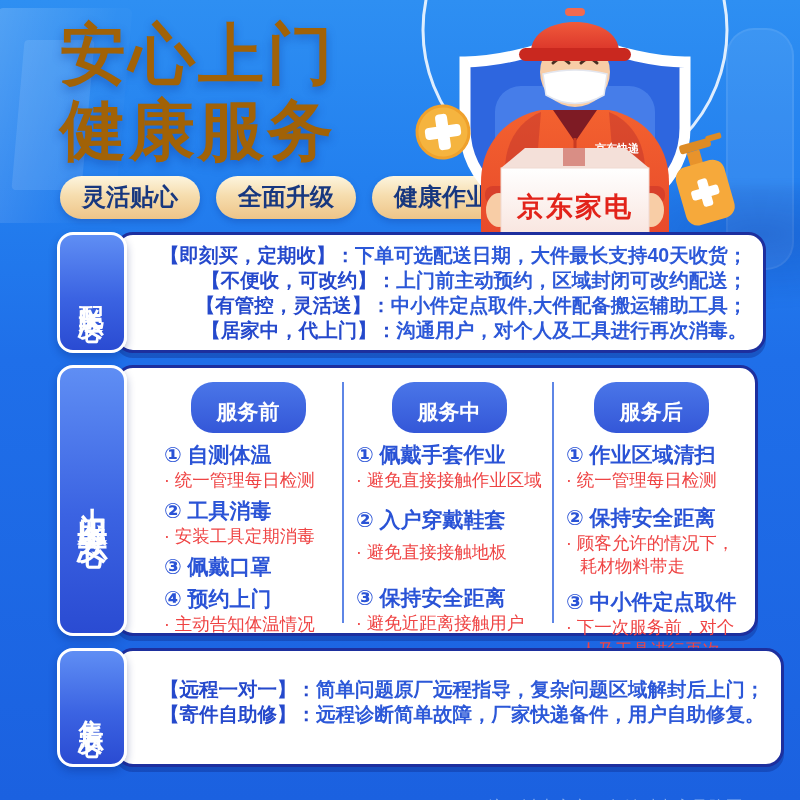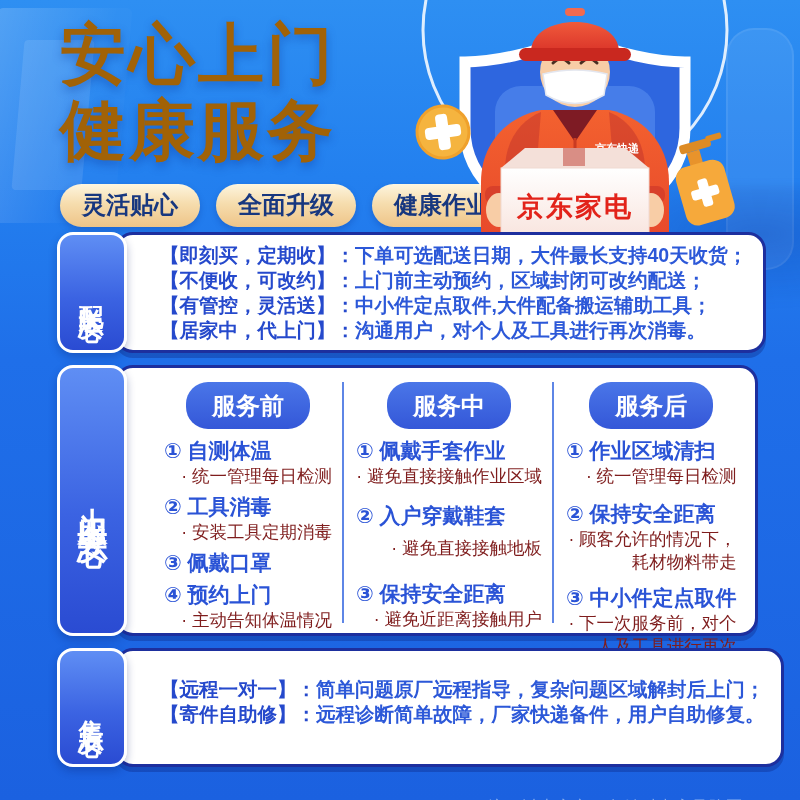--- a/index.html
+++ b/index.html
@@ -17,31 +17,31 @@
     background:rgba(255,255,255,.10);transform:skewX(-5deg);border-radius:4px;}
   .deco-ac{left:726px;top:28px;width:64px;height:238px;border-radius:28px;
     background:rgba(255,255,255,.08);border:2px solid rgba(255,255,255,.07);}
   .deco-swirl{left:580px;top:186px;width:300px;height:120px;
     background:radial-gradient(ellipse at 60% 40%,rgba(9,47,150,.28),rgba(9,47,150,0) 70%);
     filter:blur(4px);}
   
   .hero-title{position:absolute;left:60px;top:16px;line-height:76px;
     font-size:66px;font-weight:900;letter-spacing:3px;color:#a16207;
     text-shadow:0 4px 10px rgba(10,50,150,.40);}
-  .badge-row{position:absolute;left:60px;top:184px;display:flex;gap:16px;text-align:center;}
+  .badge-row{position:absolute;left:60px;top:176px;display:flex;gap:16px;text-align:center;}
   .badge{background:linear-gradient(180deg,#FDF5DF 0%,#F6DDAE 45%,#EEC488 100%);
     color:#17377F;font-weight:800;font-size:24px;line-height:1;
     padding:9px 22px 10px;border-radius:24px;white-space:nowrap;
     box-shadow:0 3px 6px rgba(10,40,130,.25);}
   
   .hero-art{position:absolute;left:413px;top:0;width:387px;height:233px;overflow:hidden;}
   
   .sections{position:absolute;left:57px;top:232px;width:698px;}
   .section{display:flex;align-items:stretch;}
-  .sec1{height:121px;margin-bottom:12px;}
+  .sec1{height:121px;margin-bottom:12px;text-align:right;}
   .sec2{height:271px;margin-bottom:12px;}
   .sec3{height:119px;}
   .tab{width:64px;flex:0 0 64px;border-radius:16px;border:3px solid #FFFFFF;
     background:linear-gradient(180deg,#5F8EF4 0%,#3B63E2 55%,#2A4BD2 100%);
     display:flex;align-items:center;justify-content:center;
     margin-right:-12px;z-index:2;box-shadow:0 4px 8px rgba(10,30,110,.30);}
   .tab-text{writing-mode:vertical-rl;text-orientation:upright;
     color:#FFFFFF;font-weight:800;letter-spacing:4px;}
   .sec1 .tab-text,.sec3 .tab-text{font-size:25px;}
   .sec2 .tab-text{font-size:30px;letter-spacing:6px;}
@@ -55,24 +55,24 @@
   .term-desc{font-weight:600;}
   
   .cols{display:flex;height:100%;box-sizing:border-box;padding:14px 8px 10px 34px;}
   .svc-col{flex:1;padding:0 10px 0 12px;min-width:0;}
   .svc-col + .svc-col{border-left:2px solid #5E86E6;}
   .col-front{flex:0 0 168px;}
   .col-during{flex:0 0 186px;}
   .col-after{flex:1;}
   .pill{display:block;width:fit-content;margin:0 auto 8px;
     background:linear-gradient(180deg,#4A76E8,#3457D8);color:#FFFFFF;
-    font-size:24px;font-weight:800;padding:8px 26px 7px;border-radius:22px;}
+    font-size:21px;font-weight:800;padding:16px 26px 7px;border-radius:22px;}
   .svc-title{font-size:21px;font-weight:800;color:#2A53D6;line-height:27px;margin-top:5px;white-space:nowrap;}
-  .svc-desc{font-size:17.5px;font-weight:500;color:#7f1d1d;line-height:23px;
-    padding-left:14px;text-indent:-14px;margin-top:1px;text-align:right;}
+  .svc-desc{font-size:17.5px;font-weight:500;color:#ef4444;line-height:23px;
+    padding-left:14px;text-indent:-14px;margin-top:1px;}
   
   .footnote{position:absolute;right:57px;top:769px;font-size:16px;color:#85AEF0;letter-spacing:1px;margin-top:28px;}
 </style>
 </head>
 <body>
 
 <div class="deco deco-fridge"></div>
 <div class="deco deco-fridge-inner"></div>
 <div class="deco deco-ac"></div>
 <div class="deco deco-swirl"></div>

